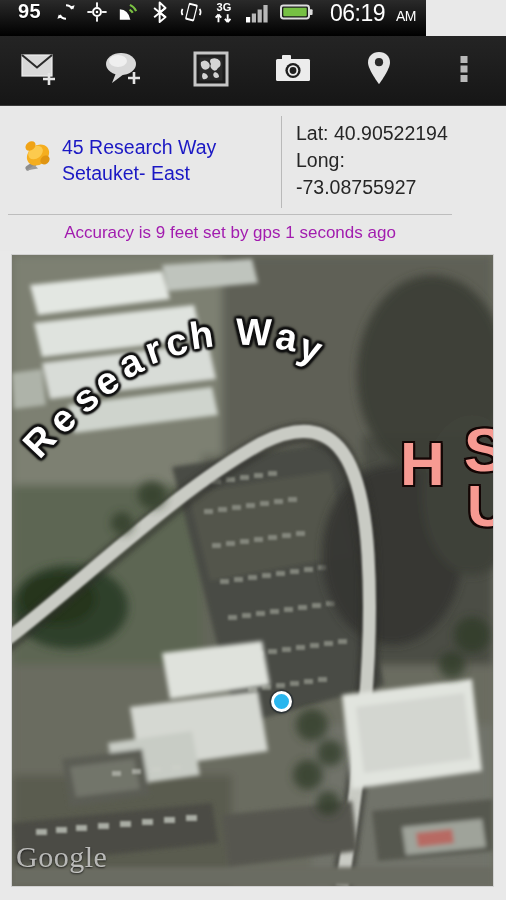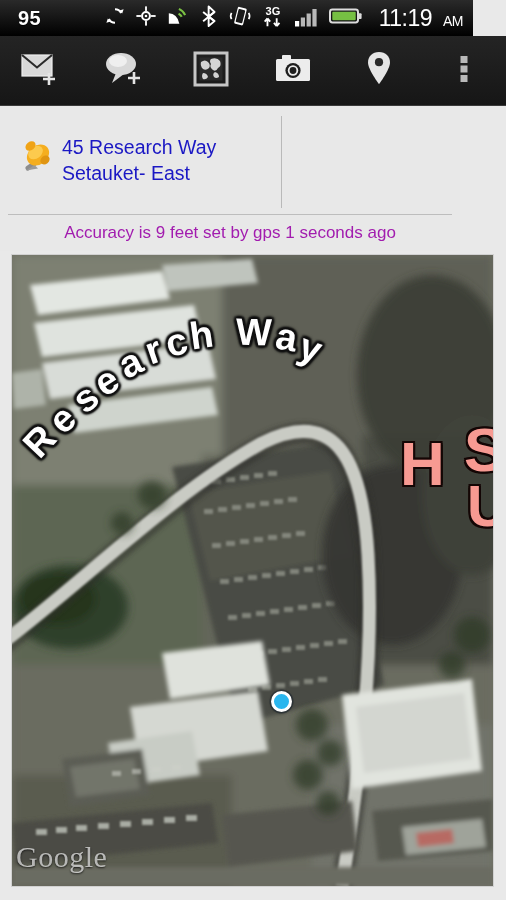--- a/index.html
+++ b/index.html
@@ -6,23 +6,23 @@
   html, body {
     width: 506px; height: 900px;
     background: #e9e9e9;
     font-family: "Liberation Sans", sans-serif;
     overflow: hidden;
   }
 
   
   #status-bar {
     position: relative;
-    width: 473px; height: 36px;
+    width: 426px; height: 36px;
     background: linear-gradient(to bottom, #2a2a2a 0%, #131313 55%, #000 100%);
-    display: flex; align-items: center;
+    display: flex; align-items: flex-start;
     color: #fff;
   }
   #status-bar .battery-pct {
     font-size: 20px; font-weight: bold;
     margin-left: 18px; letter-spacing: .5px;
     text-shadow: 0 1px 1px #000;
   }
   #status-icons {
     margin-left: auto; display: flex; align-items: center; gap: 9px;
     padding-right: 8px;
@@ -240,21 +240,21 @@
 
     <span class="sicon">
       <svg width="34" height="20" viewBox="0 0 34 20">
         <rect x="1" y="3.5" width="28" height="13" rx="2.4" fill="none" stroke="#dcdcdc" stroke-width="2"></rect>
         <rect x="29.2" y="7.2" width="3.4" height="5.8" rx="1" fill="#dcdcdc"></rect>
         <rect x="3.3" y="5.8" width="23.4" height="8.4" rx="1" fill="#76c043"></rect>
       </svg>
     </span>
   </div>
 
-  <span class="clock"><span>11:19</span><span class="ampm">AM</span></span>
+  <span class="clock"><span>06:19</span><span class="ampm">AM</span></span>
 </div>
 
 <div id="action-bar">
 
   <div class="action-btn">
     <span>
       <svg width="46" height="38" viewBox="0 0 46 38">
         <rect x="3" y="5" width="30" height="21" fill="#d9d9d9" stroke="#efefef" stroke-width="1.2"></rect>
         <path d="M3 5 L18 17.5 L33 5" fill="none" stroke="#2a2a2a" stroke-width="2.1"></path>
         <path d="M30 23 L30 35 M24 29 L36 29" stroke="#e4e4e4" stroke-width="2.6"></path>
@@ -334,20 +334,24 @@
         </svg>
       </span>
       <div id="address-lines">
         <div>45 Research Way</div>
         <div>Setauket- East</div>
       </div>
     </div>
 
     <div id="vertical-divider"></div>
 
+    <div id="coords-block">
+      <div>Lat: 40.90522194</div>
+      <div>Long: -73.08755927</div>
+    </div>
   </div>
 
   <div id="horizontal-divider"></div>
 
   <div id="accuracy-line">Accuracy is 9 feet set by gps 1 seconds ago</div>
 </div>
 
 <div id="map-wrap">
   <div id="map">
 

